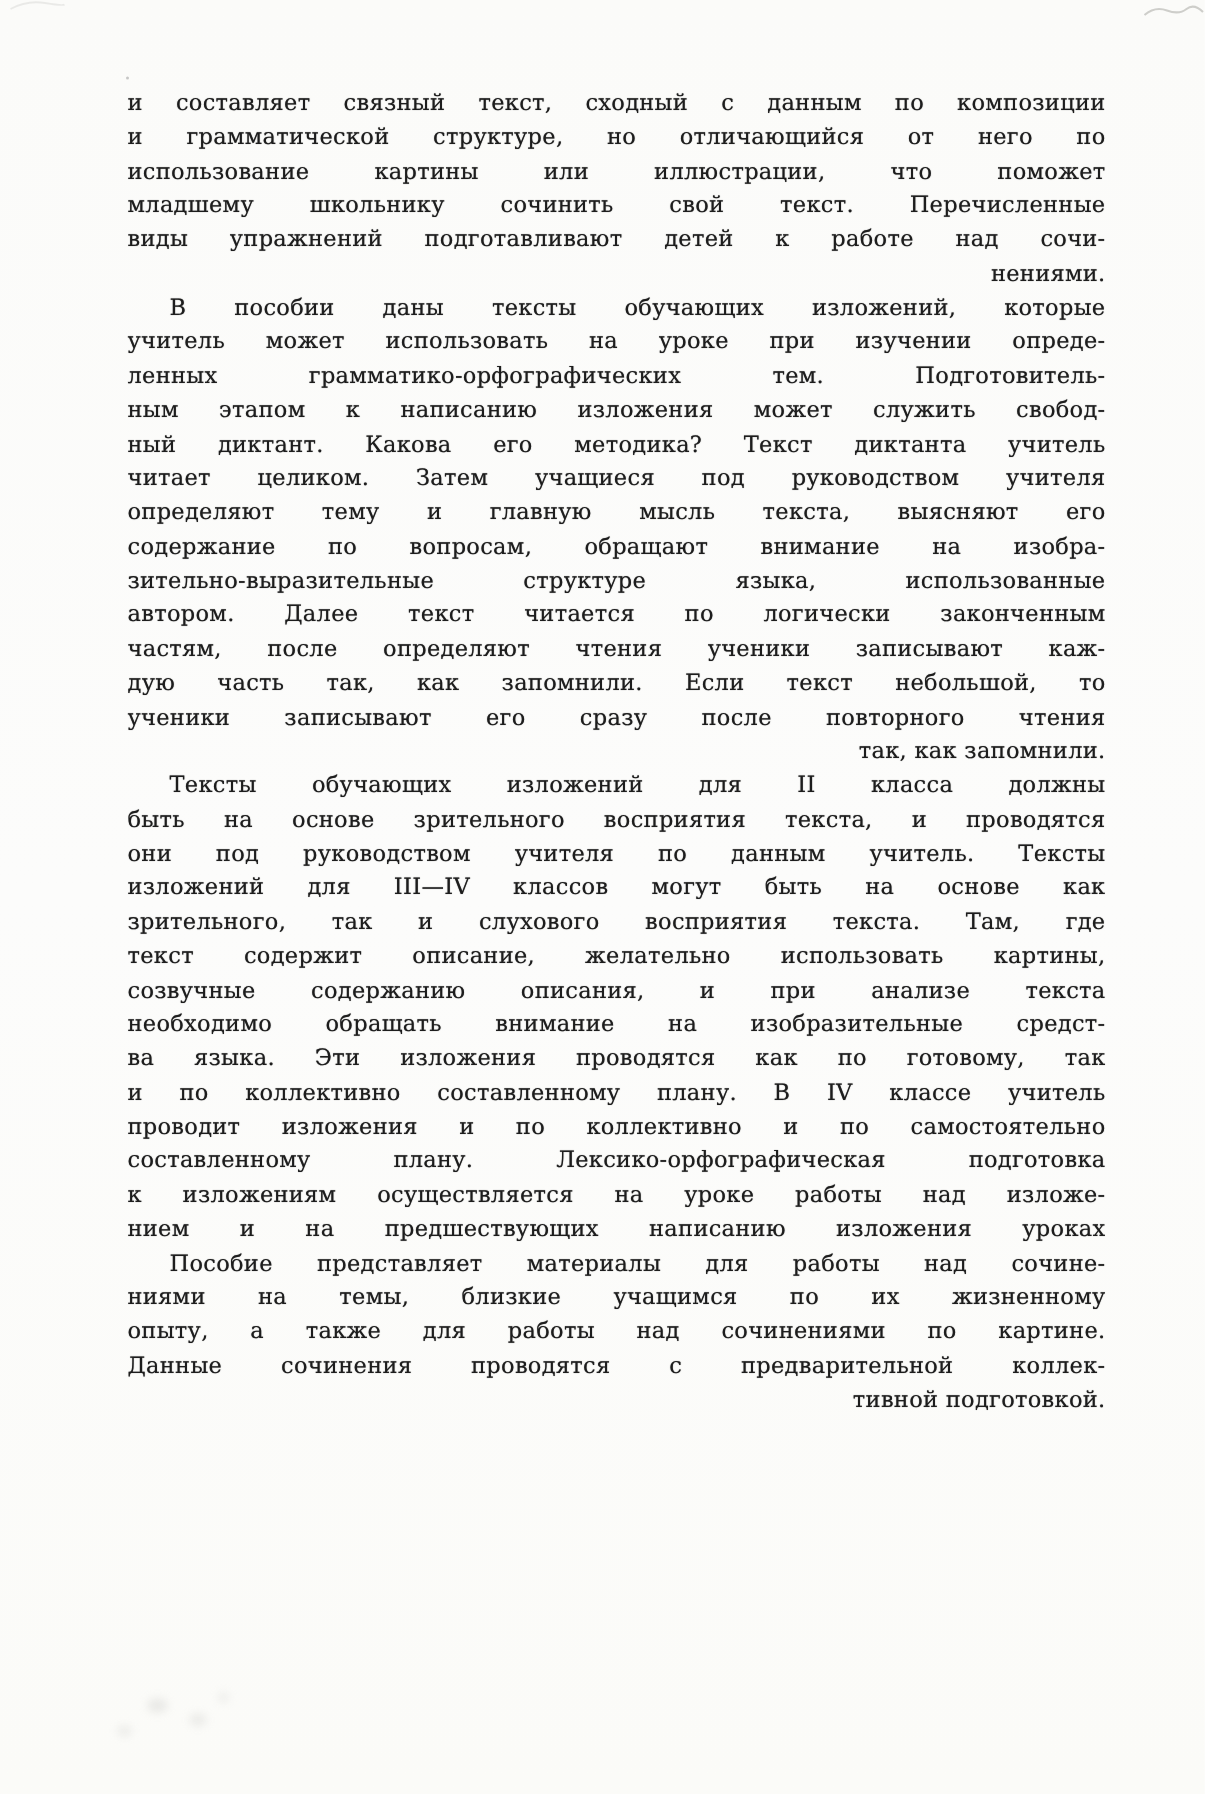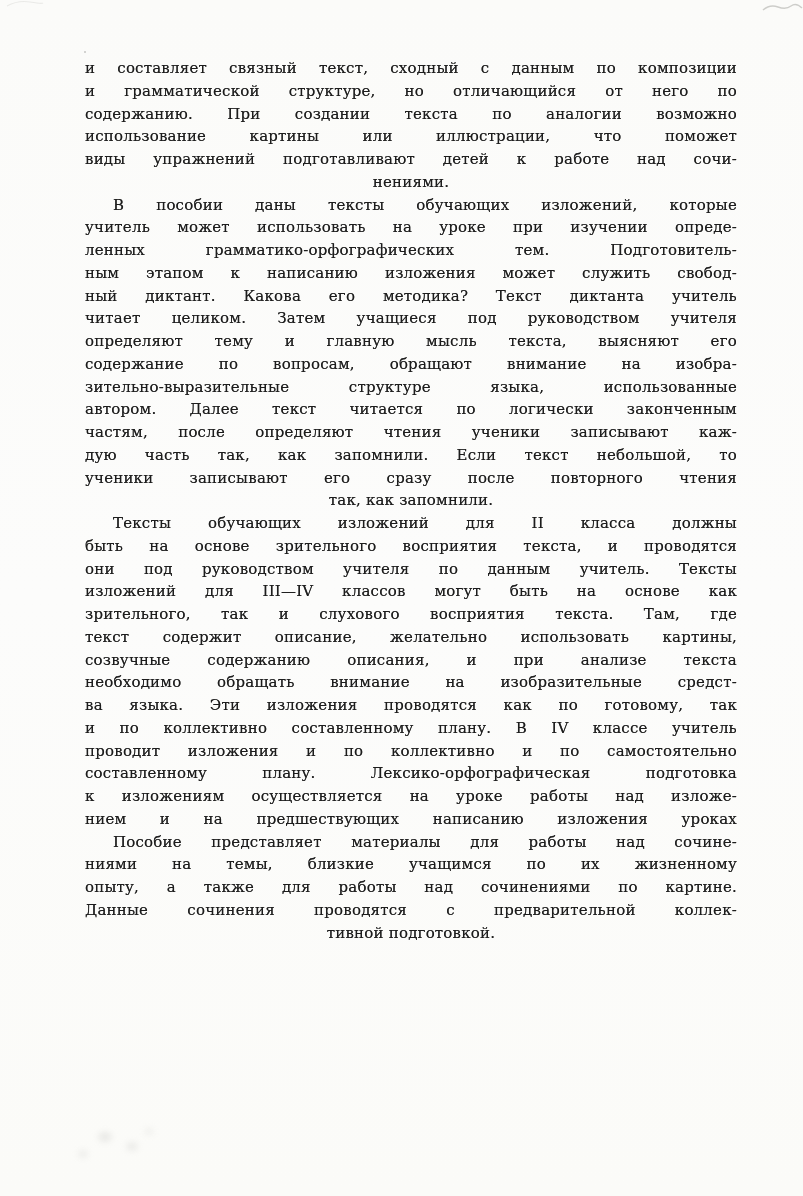--- a/index.html
+++ b/index.html
@@ -35,21 +35,21 @@
     white-space: normal;
   }
   
   .text-line:not(.para-end)::after {
     content: "";
     display: inline-block;
     width: 100%;
     height: 0;
     vertical-align: top;
   }
-  .text-line.para-end { text-align: center; }
+  .text-line.para-end { text-align: right; }
   .text-line.indent { text-indent: 28px; }
 
   
   .artifact { position: absolute; pointer-events: none; }
   .artifact-top-right { right: 0; top: 1px; width: 42px; height: 14px; opacity: 0.55; }
   .artifact-top-left { left: 6px; top: 0; width: 38px; height: 8px; opacity: 0.25; }
   .speck {
     position: absolute;
     border-radius: 50%;
     background: #9a9a9a;
@@ -83,22 +83,22 @@
 
   <div class="smudge smudge-1"></div>
   <div class="smudge smudge-2"></div>
   <div class="smudge smudge-3"></div>
   <div class="smudge smudge-4"></div>
 
   <div class="text-block">
       <div class="paragraph">
         <div class="text-line">и составляет связный текст, сходный с данным по композиции</div>
         <div class="text-line">и грамматической структуре, но отличающийся от него по</div>
-        <div class="text-line">содержанию. При создании текста по аналогии возможно</div>
         <div class="text-line">использование картины или иллюстрации, что поможет</div>
+        <div class="text-line">младшему школьнику сочинить свой текст. Перечисленные</div>
         <div class="text-line">виды упражнений подготавливают детей к работе над сочи-</div>
         <div class="text-line para-end">нениями.</div>
       </div>
       <div class="paragraph">
         <div class="text-line indent">В пособии даны тексты обучающих изложений, которые</div>
         <div class="text-line">учитель может использовать на уроке при изучении опреде-</div>
         <div class="text-line">ленных грамматико-орфографических тем. Подготовитель-</div>
         <div class="text-line">ным этапом к написанию изложения может служить свобод-</div>
         <div class="text-line">ный диктант. Какова его методика? Текст диктанта учитель</div>
         <div class="text-line">читает целиком. Затем учащиеся под руководством учителя</div>

